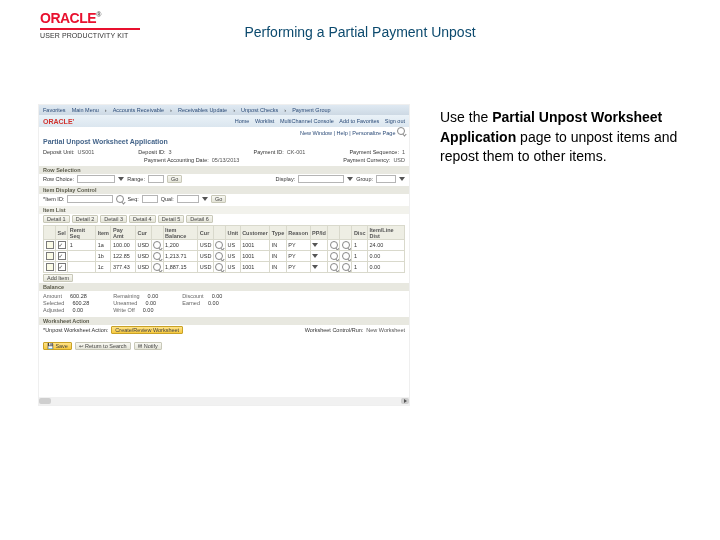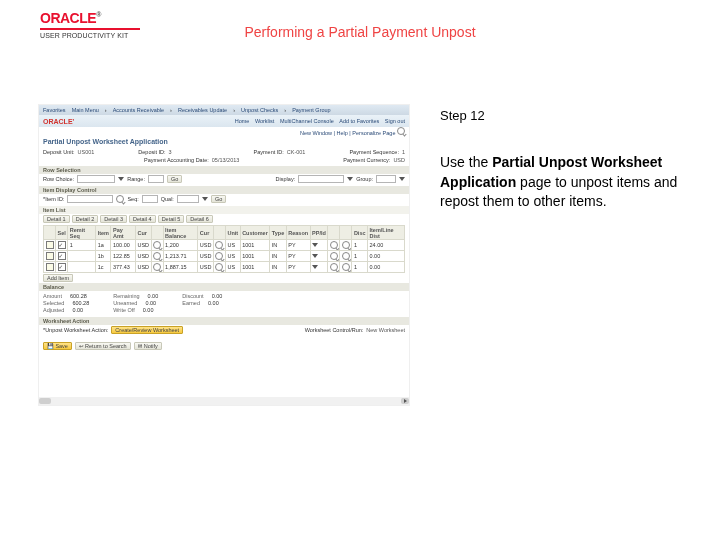--- a/index.html
+++ b/index.html
@@ -5,21 +5,21 @@
   html, body { margin:0; padding:0; font-family: Arial, Helvetica, sans-serif; background:#fff; }
   #stage { width:720px; height:540px; position:relative; }
 
   
   .brand { position:absolute; top:10px; left:40px; display:flex; flex-direction:column; }
   .brand .logo { font-weight:bold; font-size:14px; color:#e8102e; letter-spacing:-0.5px; }
   .brand .logo sup { font-size:7px; color:#555; }
   .brand .line { width:100px; height:2px; background:#e8102e; margin-top:2px; }
   .brand .sub  { font-size:7px; color:#333; margin-top:2px; letter-spacing:0.1px;}
 
-  .doc-title { position:absolute; top:24px; left:0; width:720px; text-align:center; font-size:14px; color:#ef4444; }
+  .doc-title { position:absolute; top:24px; left:0; width:720px; text-align:center; font-size:14px; color:#0c4a6e; }
 
   
   .instr { position:absolute; left:440px; top:108px; width:250px; }
   .instr .step { font-size:13px; color:#000; margin-bottom:30px; }
   .instr .body { font-size:14px; color:#000; line-height:1.4; }
   .instr .body .bold { font-weight:bold; }
 
   
   .shot { position:absolute; left:38px; top:104px; width:370px; height:300px;
           font-size:5.5px; color:#333; background:#fff; border:1px solid #efefef; }
@@ -83,21 +83,20 @@
 
   <div class="brand">
     <div class="logo"><span>ORACLE</span><sup>®</sup></div>
     <div class="line"></div>
     <div class="sub">USER PRODUCTIVITY KIT</div>
   </div>
 
   <div class="doc-title">Performing a Partial Payment Unpost</div>
 
   <div class="instr">
-    <div class="step">Step 12</div>
     <div class="body">
       <span>Use the </span><span class="bold">Partial Unpost Worksheet Application</span><span> page to unpost items and repost them to other items.</span>
     </div>
   </div>
 
   <div class="shot">
 
     <div class="app-topbar">
       <span>Favorites</span>
       <span>Main Menu</span>›

